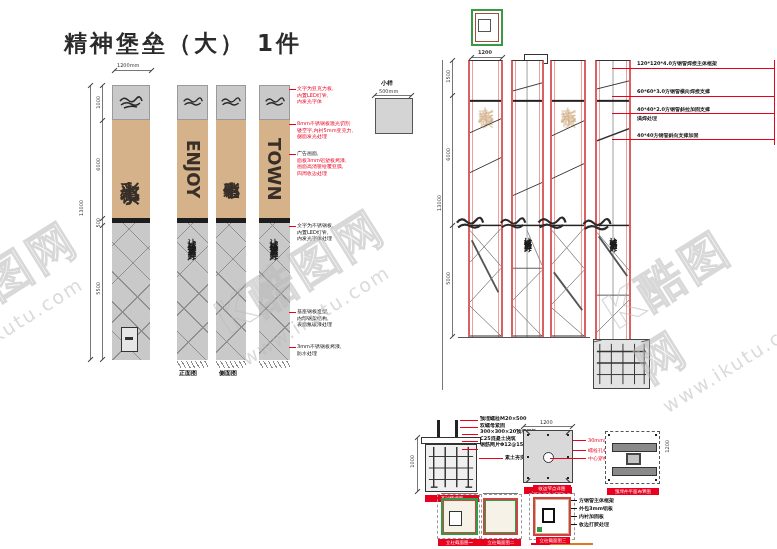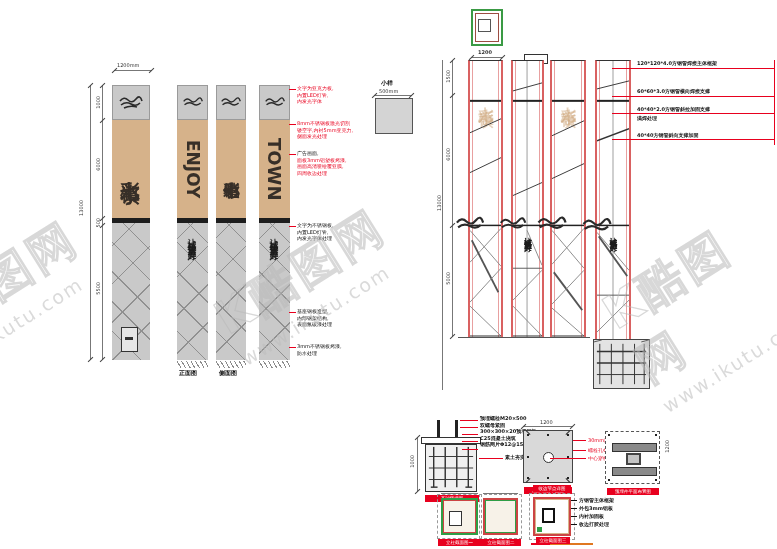--- a/index.html
+++ b/index.html
@@ -66,20 +66,21 @@
   </div>
   <div class="wm" style="left:212px;top:240px;">
     <div class="brand">K酷图网</div>
     <div class="url">www.ikutu.com</div>
   </div>
   <div class="wm" style="left:618px;top:235px;">
     <div class="brand">K酷图网</div>
     <div class="url">www.ikutu.com</div>
   </div>
 
+  <div class="title">精神堡垒（大） 1件</div>
 
   <div class="dimtxt" style="left:117px;top:62px;">1200mm</div>
   <div class="hline" style="left:114px;top:70px;width:38px;"></div>
   <div class="tick" style="left:111px;top:70px;"></div>
     <div class="tick" style="left:148px;top:70px;"></div>
 
   <div class="vline" style="left:90px;top:85px;height:275px;"></div>
   <div class="vnum" style="left:78px;top:200px;">13000</div>
   <div class="vline" style="left:102px;top:85px;height:275px;"></div>
   <div class="tick" style="left:87px;top:85px;"></div>

